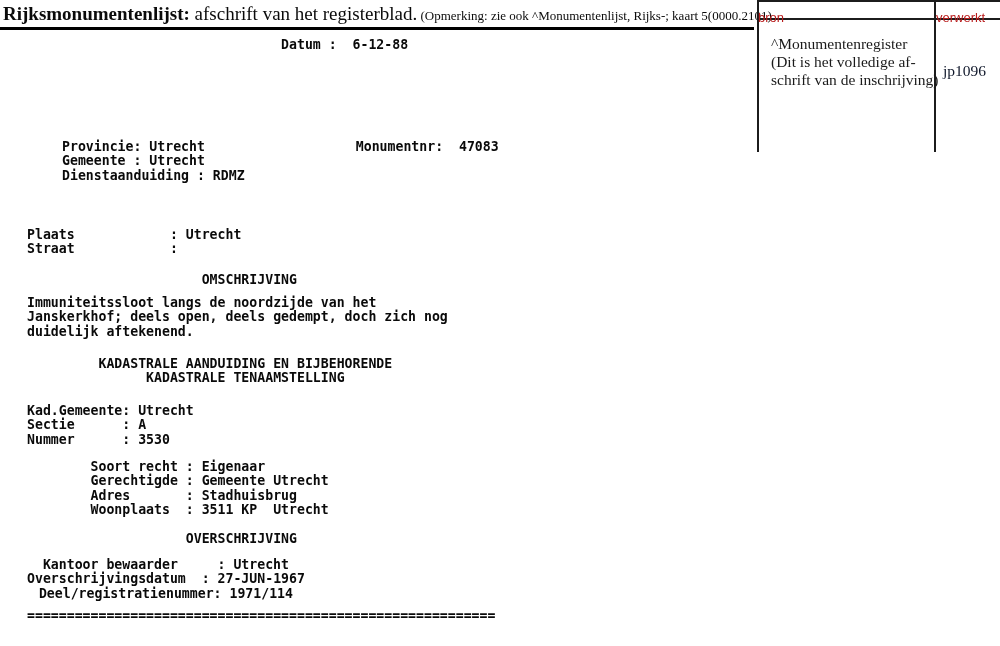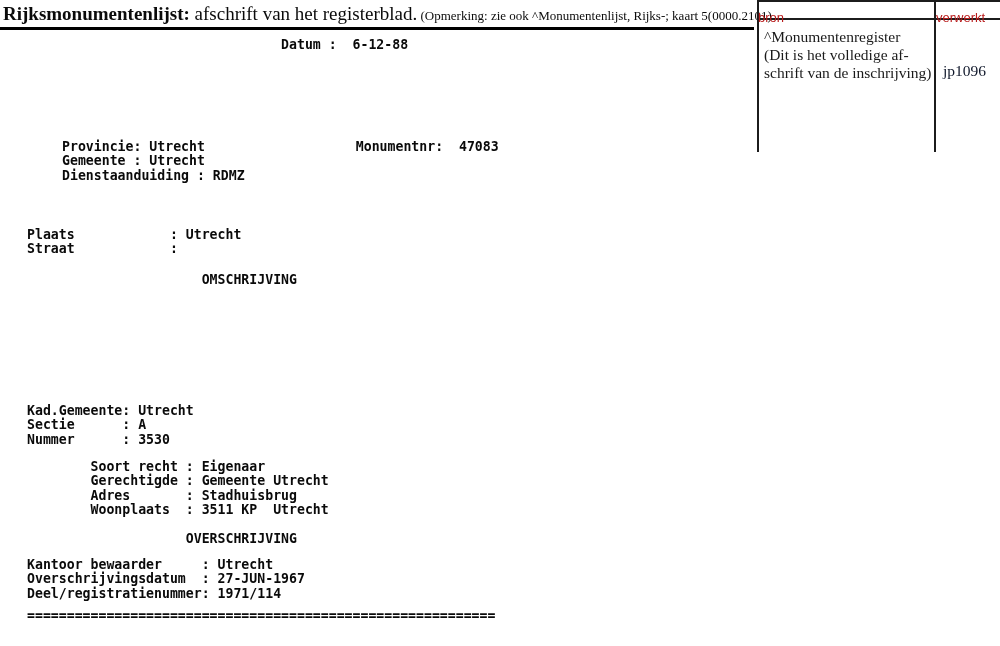--- a/index.html
+++ b/index.html
@@ -39,21 +39,21 @@
     top: 10px;
     font: 13px "Liberation Sans", sans-serif;
     color: #b91c1c;
     text-align: left;
   }
   .col-bron     { left: 758px; width: 176px; }
   .col-verwerkt { left: 936px; width: 76px; }
   .bron-text {
     position: absolute;
     left: 764px; top: 28px;
-    margin: 0;
+    margin: 7px;
     font: 15.5px "Liberation Serif", serif;
     line-height: 18px;
     color: #1a1a1a;
     white-space: pre;
   }
   .verwerkt-value {
     position: absolute;
     left: 943px; top: 62px;
     font: 15.5px "Liberation Serif", serif;
     color: #0f172a;
@@ -74,21 +74,21 @@
   .s-heading      { top: 66px; }
   .s-province     { top: 140px; margin-left: 35px; }
   .s-local-head   { top: 195px; }
   .s-local        { top: 228px; }
   .s-desc-head    { top: 273px; }
   .s-desc         { top: 296px; }
   .s-kad-head     { top: 357px; }
   .s-kad          { top: 404px; }
   .s-ownership    { top: 460px; }
   .s-transfer-head{ top: 532px; }
-  .s-transfer     { top: 558px; }
+  .s-transfer     { top: 558px; text-align: center; }
   .s-end-rule     { top: 609px; }
 </style>
 </head>
 <body>
 
 <div class="page">
 
   <div class="title"><span class="t-bold">Rijksmonumentenlijst:</span><span class="t-reg"> afschrift van het registerblad.</span><span class="t-note"> (Opmerking: zie ook ^Monumentenlijst, Rijks-; kaart 5(0000.2101).</span></div>
   <div class="title-underline"></div>
 
@@ -103,20 +103,25 @@
 schrift van de inschrijving)</pre>
   <div class="verwerkt-value">jp1096</div>
 
   <pre class="mono s-datum">                                Datum :  6-12-88</pre>
   <pre class="mono s-province">Provincie: Utrecht                   Monumentnr:  47083
 Gemeente : Utrecht
 Dienstaanduiding : RDMZ</pre>
   <pre class="mono s-local">Plaats            : Utrecht
 Straat            :</pre>
   <pre class="mono s-desc-head">                      OMSCHRIJVING</pre>
+  <pre class="mono s-desc">Immuniteitssloot langs de noordzijde van het
+Janskerkhof; deels open, deels gedempt, doch zich nog
+duidelijk aftekenend.</pre>
+  <pre class="mono s-kad-head">         KADASTRALE AANDUIDING EN BIJBEHORENDE
+               KADASTRALE TENAAMSTELLING</pre>
   <pre class="mono s-kad">Kad.Gemeente: Utrecht
 Sectie      : A
 Nummer      : 3530</pre>
   <pre class="mono s-ownership">        Soort recht : Eigenaar
         Gerechtigde : Gemeente Utrecht
         Adres       : Stadhuisbrug
         Woonplaats  : 3511 KP  Utrecht</pre>
   <pre class="mono s-transfer-head">                    OVERSCHRIJVING</pre>
   <pre class="mono s-transfer">Kantoor bewaarder     : Utrecht
 Overschrijvingsdatum  : 27-JUN-1967

